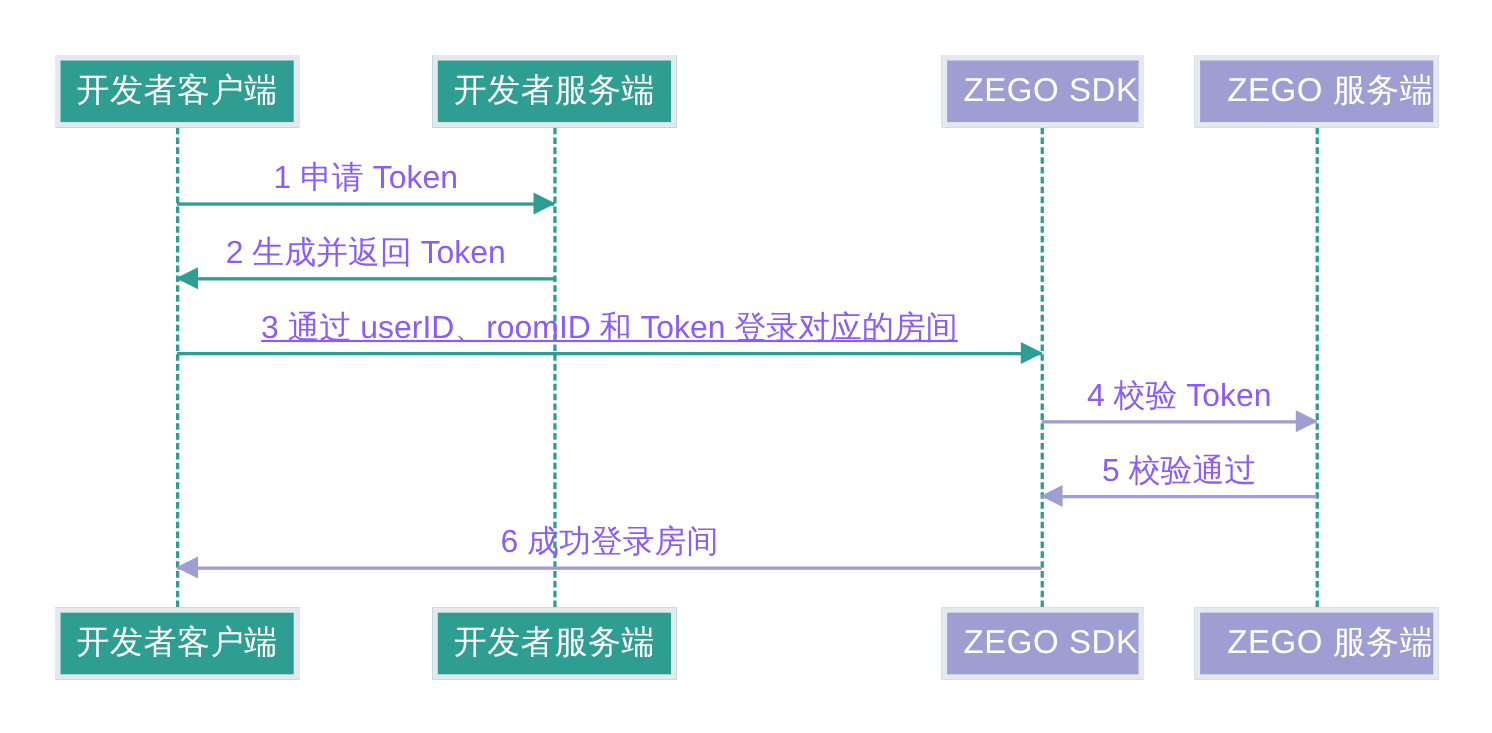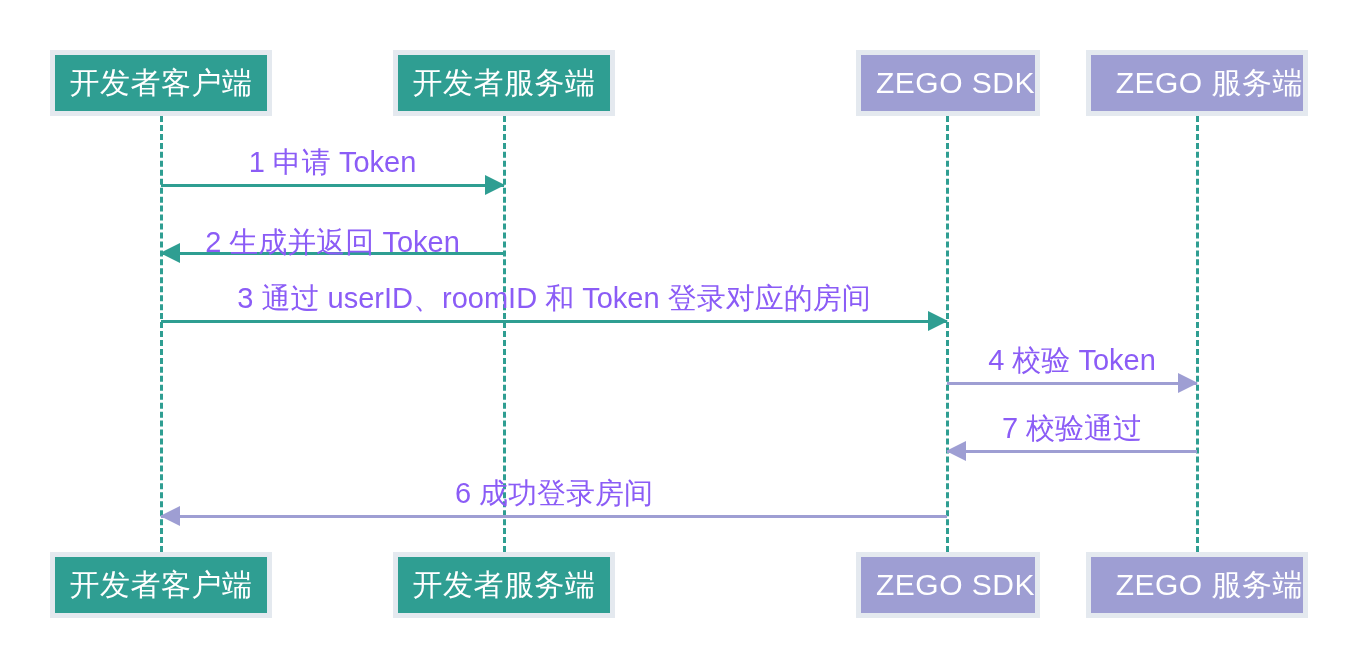--- a/index.html
+++ b/index.html
@@ -116,36 +116,36 @@
   <div id="messages">
       <div class="msg teal to-right" style="left: 161px; width: 343px; top: 184px;">
         <div class="shaft"></div>
         <div class="head"></div>
       </div>
       <div class="msg-label" style="left: 332.5px; top: 148px;">1 申请 Token</div>
       <div class="msg teal to-left" style="left: 161px; width: 343px; top: 252px;">
         <div class="shaft"></div>
         <div class="head"></div>
       </div>
-      <div class="msg-label" style="left: 332.5px; top: 216px; margin-top: 12px;">2 生成并返回 Token</div>
+      <div class="msg-label" style="left: 332.5px; top: 216px;">2 生成并返回 Token</div>
       <div class="msg teal to-right" style="left: 161px; width: 786px; top: 320px;">
         <div class="shaft"></div>
         <div class="head"></div>
       </div>
-      <div class="msg-label" style="left: 554px; top: 284px;">3 通过 userID、roomID 和 Token 登录对应的房间</div>
+      <div class="msg-label" style="left: 554px; top: 284px; text-decoration: underline;">3 通过 userID、roomID 和 Token 登录对应的房间</div>
       <div class="msg purple to-right" style="left: 947px; width: 250px; top: 382px;">
         <div class="shaft"></div>
         <div class="head"></div>
       </div>
       <div class="msg-label" style="left: 1072px; top: 346px;">4 校验 Token</div>
       <div class="msg purple to-left" style="left: 947px; width: 250px; top: 450px;">
         <div class="shaft"></div>
         <div class="head"></div>
       </div>
-      <div class="msg-label" style="left: 1072px; top: 414px;">7 校验通过</div>
+      <div class="msg-label" style="left: 1072px; top: 414px;">5 校验通过</div>
       <div class="msg purple to-left" style="left: 161px; width: 786px; top: 515px;">
         <div class="shaft"></div>
         <div class="head"></div>
       </div>
       <div class="msg-label" style="left: 554px; top: 479px; text-align: center;">6 成功登录房间</div>
     </div>
 
   <div id="bottom-boxes">
       <div class="participant teal" style="left: 50px; top: 552px; width: 222px; height: 66px;">
         <span>开发者客户端</span>

